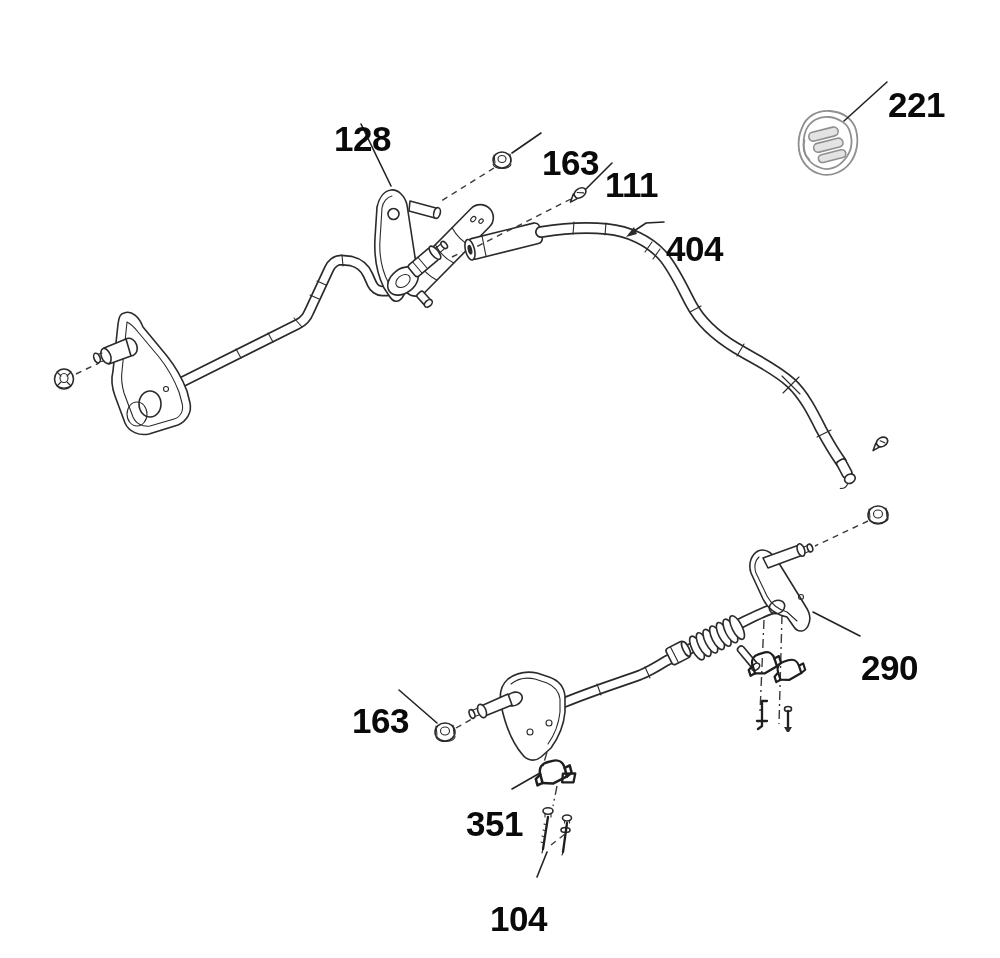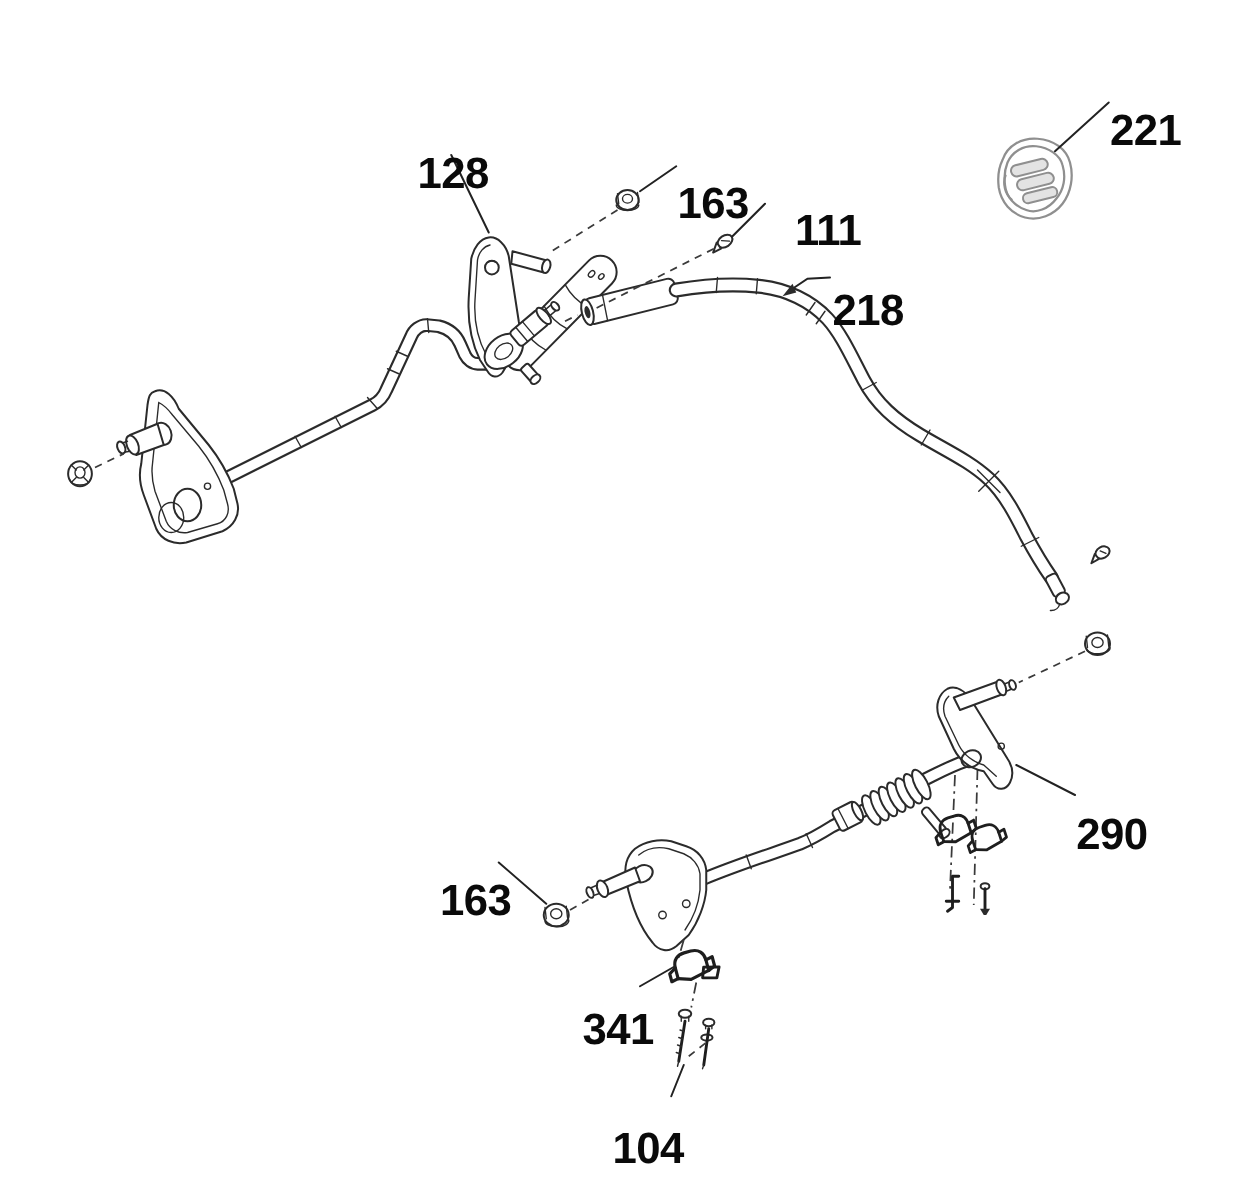--- a/index.html
+++ b/index.html
@@ -265,20 +265,20 @@
     <path class="leader" d="M 887,82 L 844,121"></path>
     <path class="leader" d="M 860,636 L 813,612"></path>
     <path class="leader" d="M 399,690 L 437,723"></path>
     <path class="leader" d="M 512,789 L 540,773"></path>
     <path class="leader" d="M 537,877 L 547,852"></path>
   </g>
 </svg>
 
   <div class="callout" style="left:334px;top:93px">128</div>
   <div class="callout" style="left:542px;top:117px">163</div>
-  <div class="callout" style="left:636px;top:139px">111</div>
-  <div class="callout" style="left:666px;top:203px">218</div>
+  <div class="callout" style="left:605px;top:139px">111</div>
+  <div class="callout" style="left:666px;top:203px">404</div>
   <div class="callout" style="left:888px;top:59px">221</div>
   <div class="callout" style="left:861px;top:622px">290</div>
   <div class="callout" style="left:352px;top:675px">163</div>
-  <div class="callout" style="left:466px;top:778px">341</div>
+  <div class="callout" style="left:466px;top:778px">351</div>
   <div class="callout" style="left:490px;top:873px">104</div>
 </div>
 
 </body></html>

